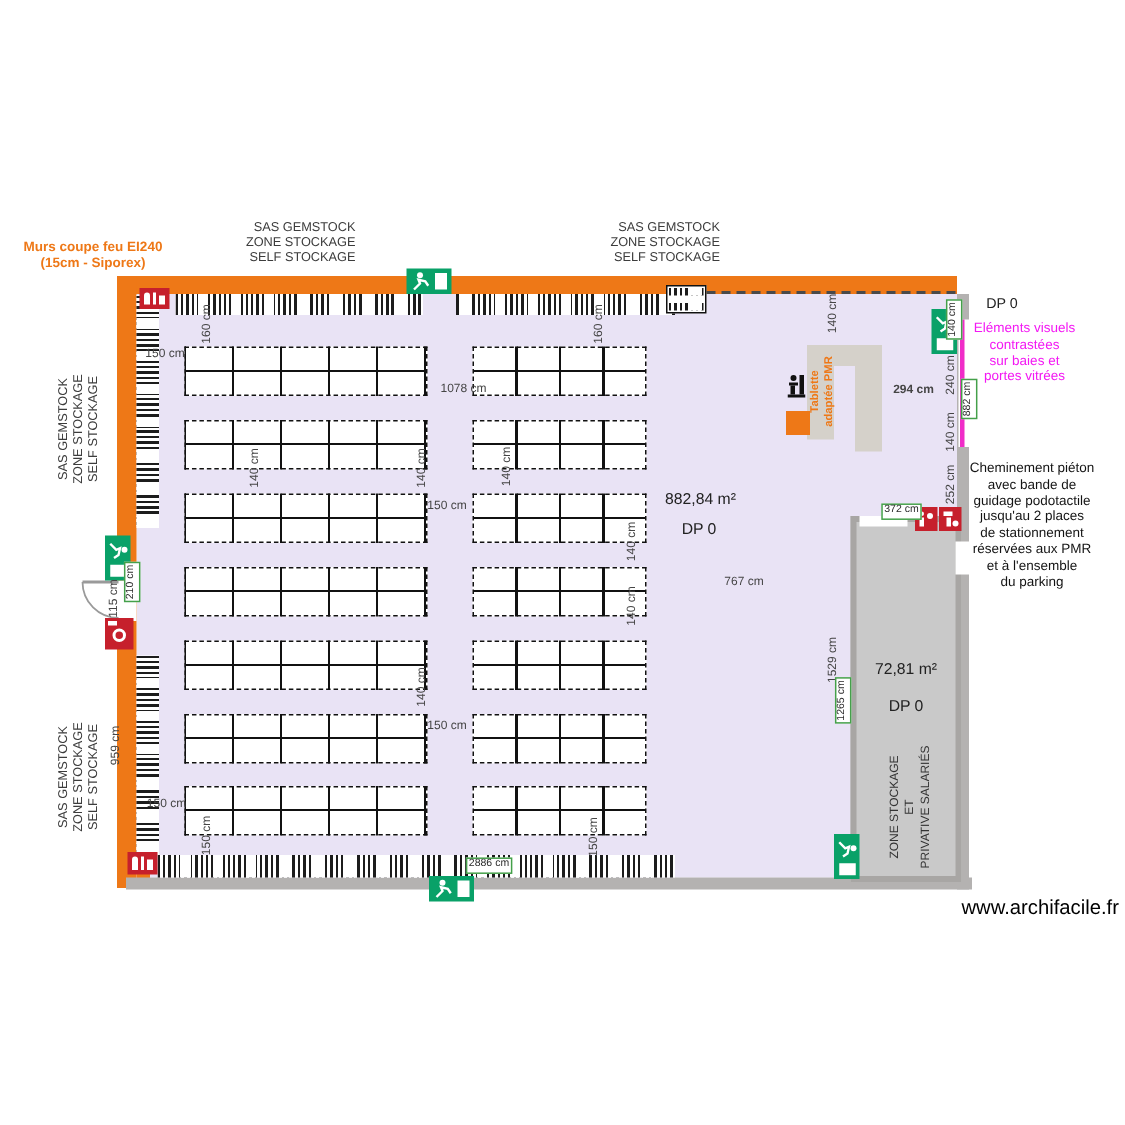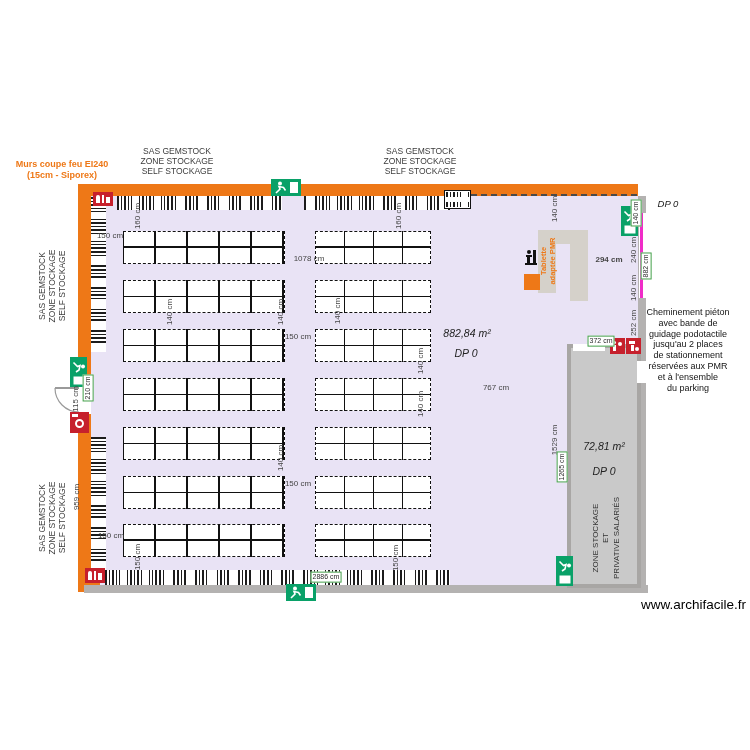--- a/index.html
+++ b/index.html
@@ -29,37 +29,37 @@
                          linear-gradient(180deg, rgba(0,0,0,0) 0 14.5px, #111 14.5px 15.7px, rgba(0,0,0,0) 15.7px 100%);}
   
   .dim{position:absolute;font-size:8px;color:#454545;white-space:nowrap;line-height:1;
        transform:translate(-50%,-50%);}
   .dim.v{transform:translate(-50%,-50%) rotate(-90deg);}
   .gb{position:absolute;font-size:7px;color:#2c2c2c;background:#fff;border:1px solid #44a04a;
       padding:0 1px;white-space:nowrap;line-height:1.25;transform:translate(-50%,-50%);}
   .gb.v{transform:translate(-50%,-50%) rotate(-90deg);}
   .zone-label{font-size:8.5px;color:#3c3c3c;text-align:center;line-height:1.2;}
   .rot{transform:translate(-50%,-50%) rotate(-90deg);}
-  .ctr{transform:translate(-50%,-50%);}
+  .ctr{transform:translate(-50%,-50%);text-align:right;}
   
   .exit{position:absolute;background:#09a168;}
   .exit svg{position:absolute;}
   .exit-h{width:30px;height:17px;}
   .exit-h svg{left:0;top:0;}
   .exit-v{width:17px;height:30px;}
   .exit-v svg{left:-6.5px;top:6.5px;transform:rotate(90deg);}
   
   .rb{position:absolute;background:#c6202c;}
   .rb span{position:absolute;background:#fff;display:block;}
   .rbrow{position:absolute;display:flex;gap:1px;}
   .rbcell{position:relative;width:15px;height:16px;background:#c6202c;}
   .rbcell span{position:absolute;background:#fff;display:block;}
   .note-magenta{font-size:9px;color:#f318f3;text-align:center;line-height:1.2;}
   .note-black{font-size:9px;color:#141414;text-align:center;line-height:1.2;}
-  .area-label{font-size:10.5px;color:#222;text-align:right;white-space:nowrap;font-style:italic;}
+  .area-label{font-size:10.5px;color:#222;text-align:right;white-space:nowrap;}
   .orange-note{font-size:9px;font-weight:bold;color:#ee7817;text-align:center;line-height:1.2;}
 </style>
 </head>
 <body>
 
 <div class="canvas">
 
   <div class="abs floor" style="left:91px;top:196px;width:547px;height:389px;"></div>
 
   <div class="abs wall-o" style="left:78px;top:184px;width:560px;height:12px;"></div>
@@ -238,20 +238,24 @@
 SELF STOCKAGE</div>
   <div class="abs pre zone-label ctr" style="left:420px;top:161px;width:120px;">SAS GEMSTOCK
 ZONE STOCKAGE
 SELF STOCKAGE</div>
   <div class="abs pre zone-label rot" style="left:52px;top:286px;">SAS GEMSTOCK
 ZONE STOCKAGE
 SELF STOCKAGE</div>
   <div class="abs pre zone-label rot" style="left:52px;top:518px;">SAS GEMSTOCK
 ZONE STOCKAGE
 SELF STOCKAGE</div>
+  <div class="abs pre note-magenta ctr" style="left:683px;top:235px;width:95px;">Eléments visuels
+contrastées
+sur baies et
+portes vitrées</div>
   <div class="abs pre note-black ctr" style="left:688px;top:350px;width:105px;">Cheminement piéton
 avec bande de
 guidage podotactile
 jusqu'au 2 places
 de stationnement
 réservées aux PMR
 et à l'ensemble
 du parking</div>
 
   <div class="abs" style="left:628px;top:597px;width:118px;text-align:right;font-size:13.5px;color:#000;">www.archifacile.fr</div>

